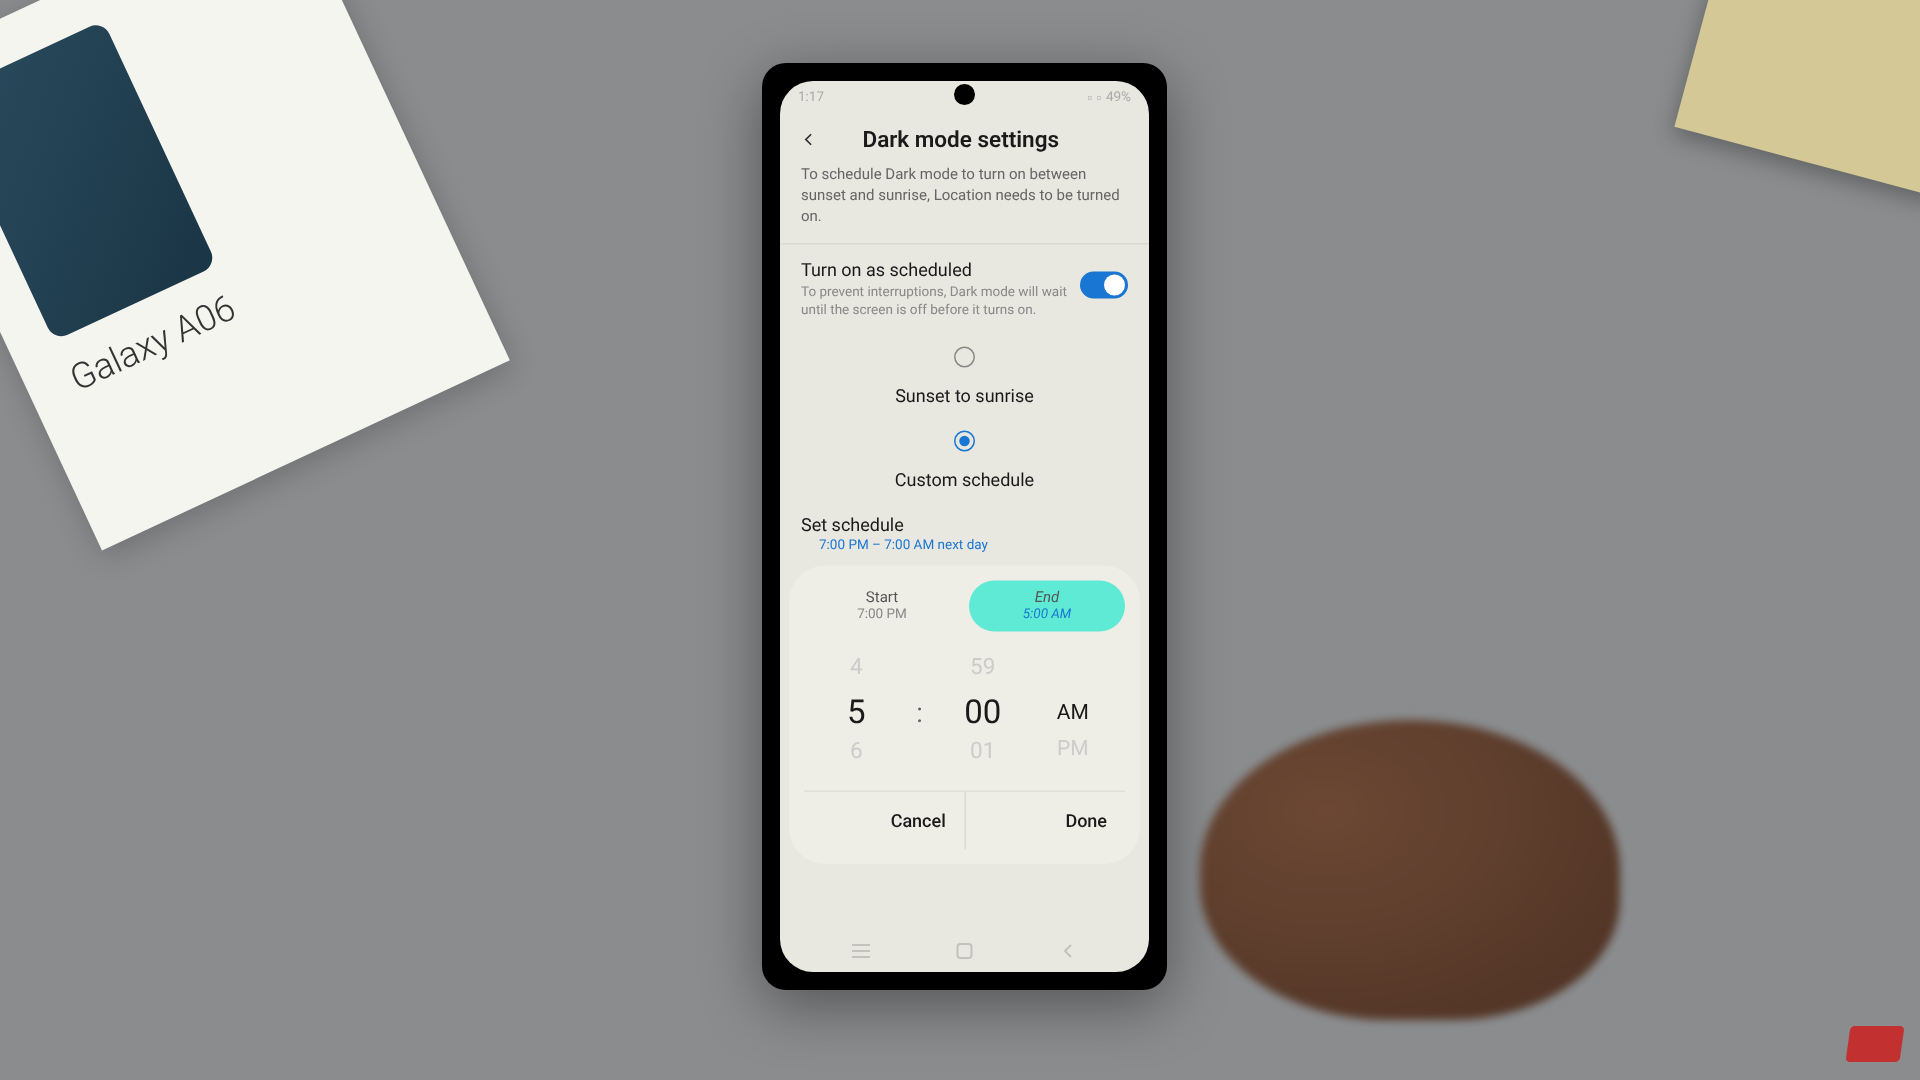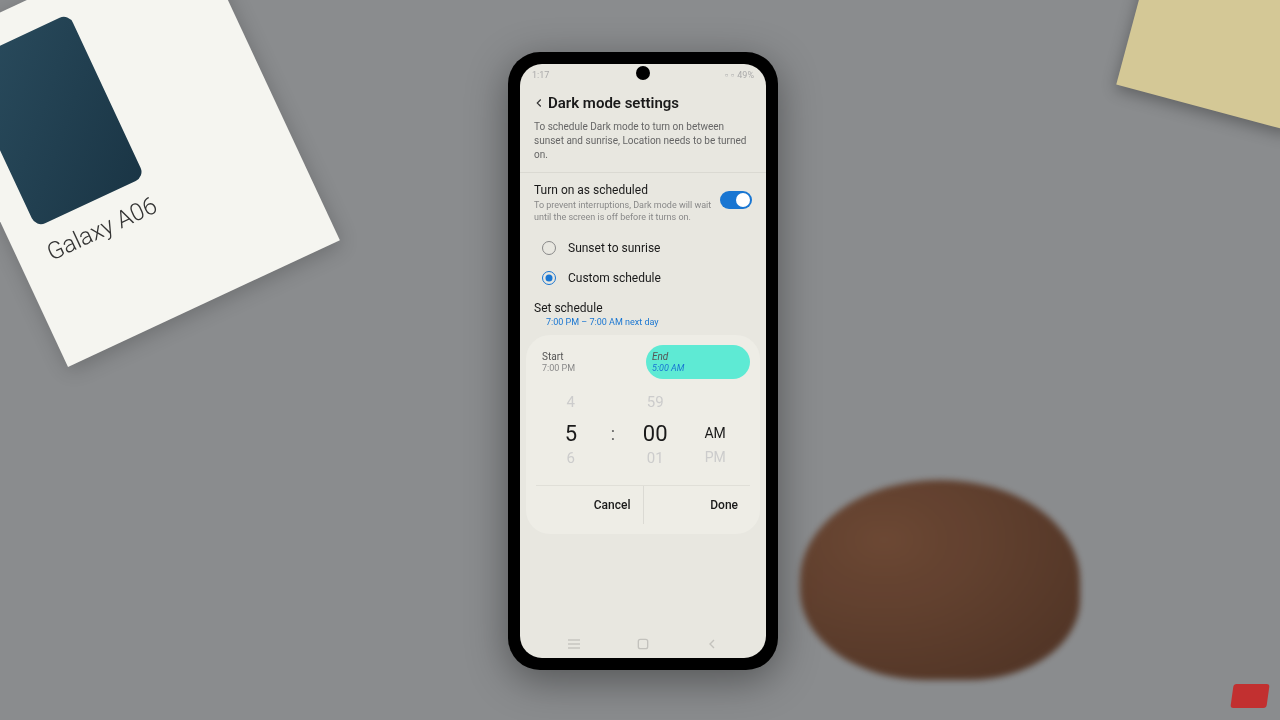--- a/index.html
+++ b/index.html
@@ -1,25 +1,25 @@
 <!DOCTYPE html>
 <html><head>
   <meta charset="utf-8">
   <style>
     * { margin: 0; padding: 0; box-sizing: border-box; font-family: -apple-system, BlinkMacSystemFont, 'Segoe UI', Roboto, sans-serif; }
     body { width: 1280px; height: 720px; background: #8a8c8e; position: relative; overflow: hidden; }
     
     .phone-frame {
       position: absolute;
       left: 508px;
-      top: 52px;
+      top: 42px;
       width: 270px;
       height: 618px;
       background: #000;
-      border-radius: 32px;
+      border-radius: 16px;
       padding: 12px;
       box-shadow: 0 10px 40px rgba(0,0,0,0.4);
     }
     
     .screen {
       width: 100%;
       height: 100%;
       background: #e8e7e0;
       border-radius: 22px;
       overflow: hidden;
@@ -47,21 +47,21 @@
       font-size: 9px;
       color: #aaa;
     }
     
     .status-right { display: flex; gap: 3px; align-items: center; }
     
     .header {
       display: flex;
       align-items: center;
       padding: 8px 10px;
-      gap: 0;
+      gap: 27px;
     }
     
     .back-arrow {
       width: 18px;
       height: 18px;
       display: flex;
       align-items: center;
       justify-content: center;
       color: #333;
     }
@@ -108,21 +108,22 @@
       width: 14px;
       height: 14px;
       background: #fff;
       border-radius: 50%;
     }
     
     .radio-row {
       display: flex;
       align-items: center;
       gap: 12px;
-      padding: 8px 22px;
+      padding: 8px 12px;
+      flex-direction: column;
     }
     
     .radio {
       width: 14px;
       height: 14px;
       border: 1.5px solid #888;
       border-radius: 50%;
       position: relative;
       flex-shrink: 0;
     }
@@ -155,20 +156,21 @@
     }
     
     .tab-row {
       display: flex;
       gap: 6px;
       margin-bottom: 8px;
     }
     
     .tab {
       flex: 1;
+      text-align: center;
       padding: 6px;
       border-radius: 18px;
     }
     .tab.active { background: #5eead4; font-style: italic; }
     .tab-label { font-size: 10px; color: #555; }
     .tab-time { font-size: 9px; color: #888; margin-top: 1px; }
     .tab.active .tab-time { color: #1976d2; }
     
     .picker-display {
       display: flex;

